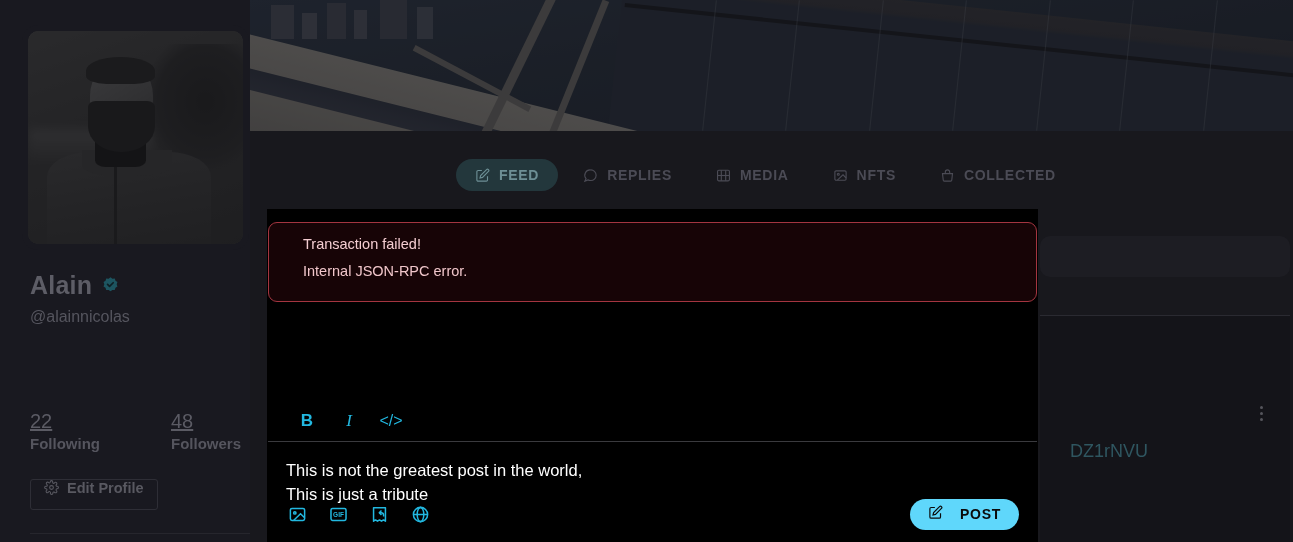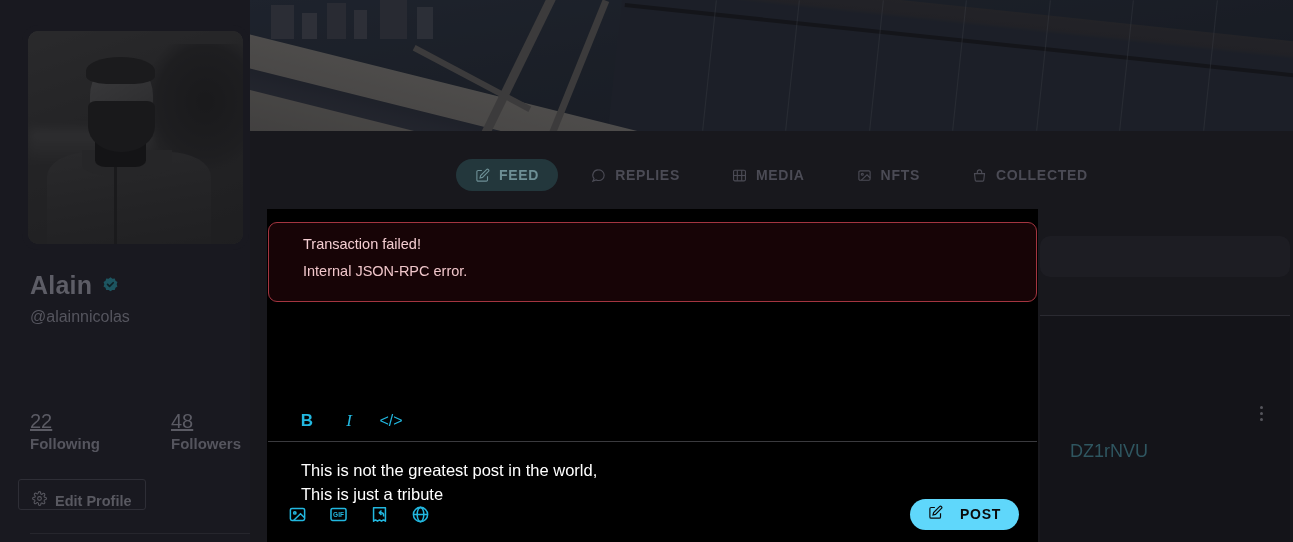--- a/index.html
+++ b/index.html
@@ -120,40 +120,40 @@
     font-size: 16px; color: #55555e;
   }
   .bio {
     position: absolute; left: 30px; top: 362px;
     font-size: 15.5px; color: #52525b;
   }
   .stats { position: absolute; left: 30px; top: 408px; display: flex; gap: 71px; }
   .stat-num { font-size: 20px; color: #5b5b64; line-height: 1.35; text-decoration: underline; }
   .stat-label { font-size: 15px; color: #55555e; font-weight: bold; }
   .edit-profile {
-    position: absolute; left: 18px; top: 479px;
+    position: absolute; left: 30px; top: 479px;
     height: 31px; padding: 0 13px;
-    display: inline-flex; align-items: flex-end; gap: 8px;
+    display: inline-flex; align-items: flex-start; gap: 8px;
     border: 1px solid #2e2e36; border-radius: 3px;
     font-size: 14.5px; font-weight: bold; color: #595961;
     background: transparent; cursor: pointer;
   }
   .sb-divider {
     position: absolute; left: 30px; top: 533px; width: 220px; height: 1px;
     background: #26262d;
   }
 
   
   .main {
     position: absolute; left: 250px; top: 131px; width: 1043px; height: 411px;
     background: #18181d; z-index: 1;
   }
   .tabs {
     position: absolute; left: 206px; top: 28px;
-    display: flex; align-items: center; gap: 14px;
+    display: flex; align-items: center; gap: 6px;
   }
   .tab {
     display: inline-flex; align-items: center; gap: 9px;
     height: 32px; padding: 0 19px; border-radius: 16px;
     font-size: 14px; font-weight: bold; letter-spacing: .7px;
     color: #4b4b55; background: transparent; cursor: pointer;
   }
   .tab.active { background: #23373c; color: #6d8f95; }
   .tab svg { display: block; }
 
@@ -211,21 +211,20 @@
     display: flex; align-items: center; justify-content: center;
     width: 22px; height: 22px; padding: 0;
   }
   .tool-b { font-size: 17px; font-weight: bold; }
   .tool-i { font-size: 17px; font-style: italic; font-family: "Liberation Serif", serif; }
   .tool-c { font-size: 16px; }
 
   .editor-body {
     position: absolute; left: 0; top: 232px; width: 769px; height: 60px;
     padding: 16px 18px 0 18px;
-    margin-left: 15px;
   }
   .editor-line { font-size: 16.5px; color: #ffffff; line-height: 24px; }
 
   .modal-footer {
     position: absolute; left: 0; bottom: 0; width: 769px; height: 56px;
     display: flex; align-items: center; justify-content: space-between;
     padding: 0 18px;
   }
   .attach-row { display: flex; align-items: center; gap: 19px; }
   .attach-btn {

